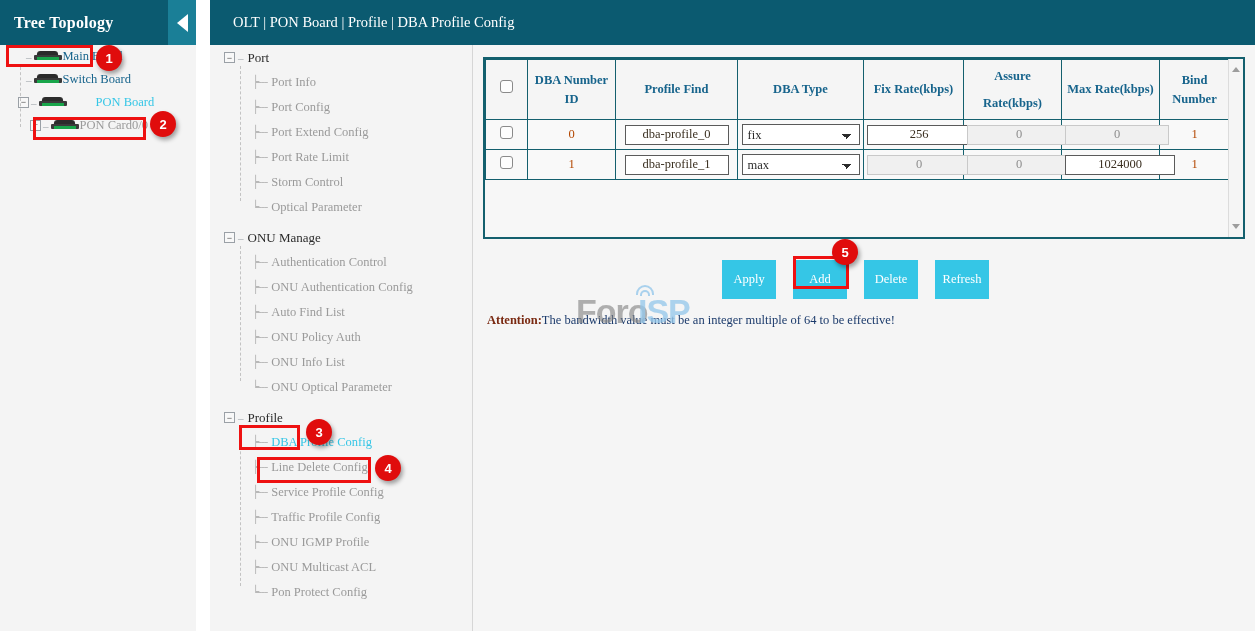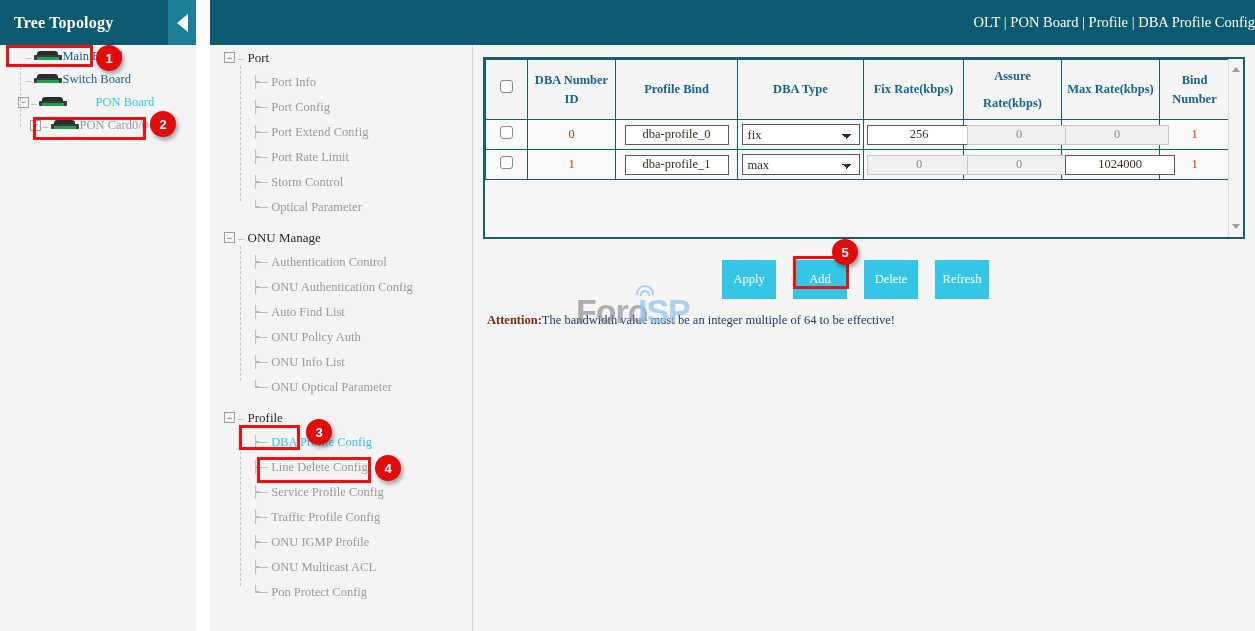--- a/index.html
+++ b/index.html
@@ -90,23 +90,22 @@
   .leaf .lead { color:#b8b8b8; margin-right: 4px; font-size: 12px; letter-spacing:-1px; }
   .leaf.active .ltext { color:#35c6e6; }
   .vline {
     position:absolute; left: 30px; width: 0; border-left: 1px dashed #c3c3c3;
   }
 
   
   #topbar {
     position: absolute; left: 210px; top: 0; width: 1045px; height: 45px;
     background: #0b5a70; color:#ffffff;
-    display:flex; align-items:center; padding-left: 0;
+    display:flex; align-items:center; padding-left: 23px;
     font-size: 14.5px;
-    justify-content: flex-end;
   }
 
   
   #content {
     position:absolute; left: 472px; top: 45px; width: 783px; height: 586px;
     background: #f5f5f5; border-left: 1px solid #d6d6d6;
   }
   #panel {
     position:absolute; left: 10px; top: 12px; width: 762px; height: 182px;
     border: 2px solid #14606e; background: #f7f7f7;
@@ -380,21 +379,21 @@
             <col style="width:98px">
           <col style="width:98px">
             <col style="width:70px">
         </colgroup>
         <thead>
           <tr>
             <th>
               <span class="cb"></span>
             </th>
             <th>DBA Number ID</th>
-            <th>Profile Bind</th>
+            <th>Profile Find</th>
             <th>DBA Type</th>
             <th>Fix Rate(kbps)</th>
             <th style="line-height:2.1;">Assure Rate(kbps)</th>
             <th>Max Rate(kbps)</th>
             <th>Bind Number</th>
           </tr>
         </thead>
         <tbody>
           <tr>
             <td><span class="cb"></span></td>

